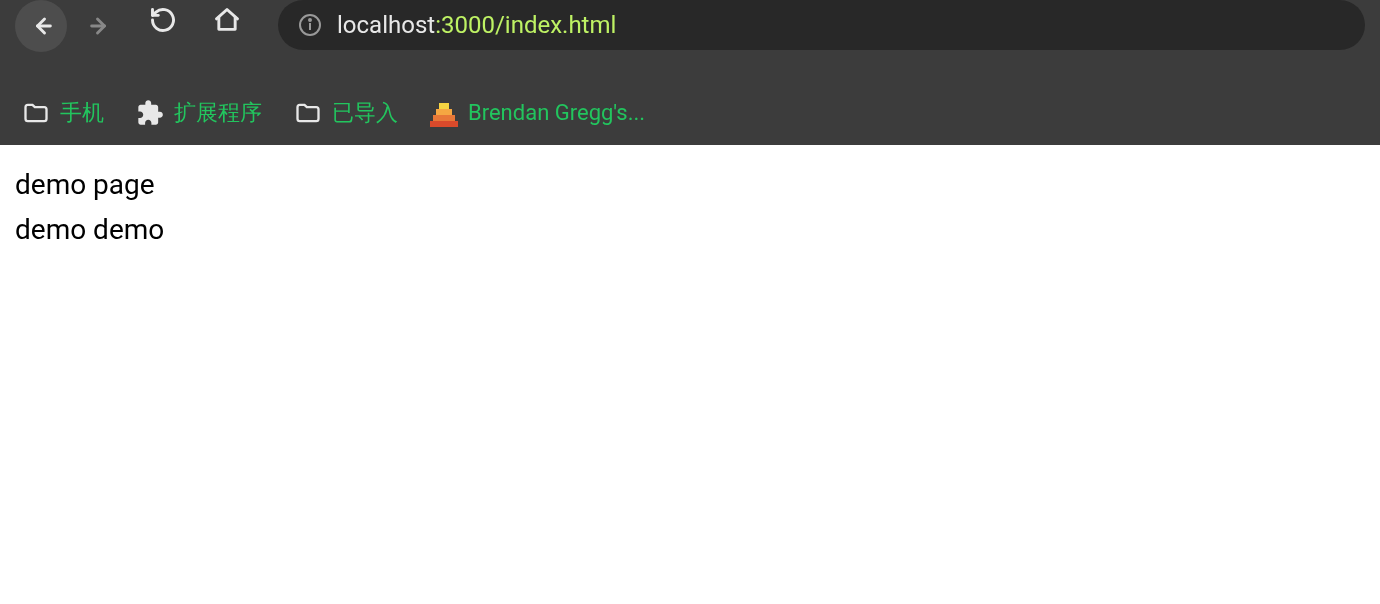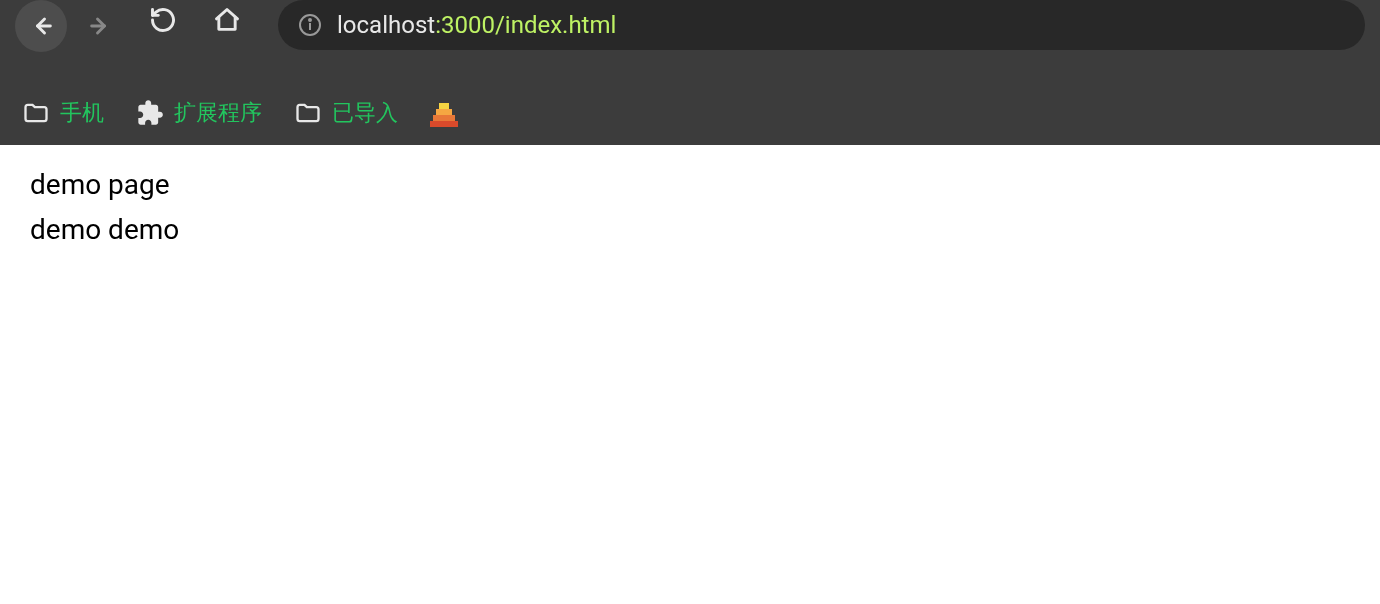--- a/index.html
+++ b/index.html
@@ -128,21 +128,21 @@
     }
     .grafana-icon {
       width: 32px;
       height: 32px;
       display: flex;
       align-items: center;
       justify-content: center;
     }
     .page-content {
       background: #fff;
-      padding: 18px 30px;
+      padding: 18px 15px;
       font-size: 28px;
       color: #000;
       line-height: 1.6;
     }
   </style>
 </head>
 <body>
 
 <div class="browser-chrome">
   <div class="toolbar">
@@ -209,20 +209,21 @@
     </div>
     <div class="bookmark">
       <div class="flame-icon">
         <svg viewBox="0 0 32 32" width="32" height="32">
           <rect x="2" y="24" width="28" height="6" fill="#d94a2b"></rect>
           <rect x="5" y="18" width="22" height="6" fill="#e87838"></rect>
           <rect x="8" y="12" width="16" height="6" fill="#f5a742"></rect>
           <rect x="11" y="6" width="10" height="6" fill="#f5d442"></rect>
         </svg>
       </div>
+      <span>Brendan Gregg's...</span>
     </div>
   </div>
 </div>
 
 <div class="page-content">
   <div>demo page</div>
   <div>demo demo</div>
 </div>
 
 </body></html>

